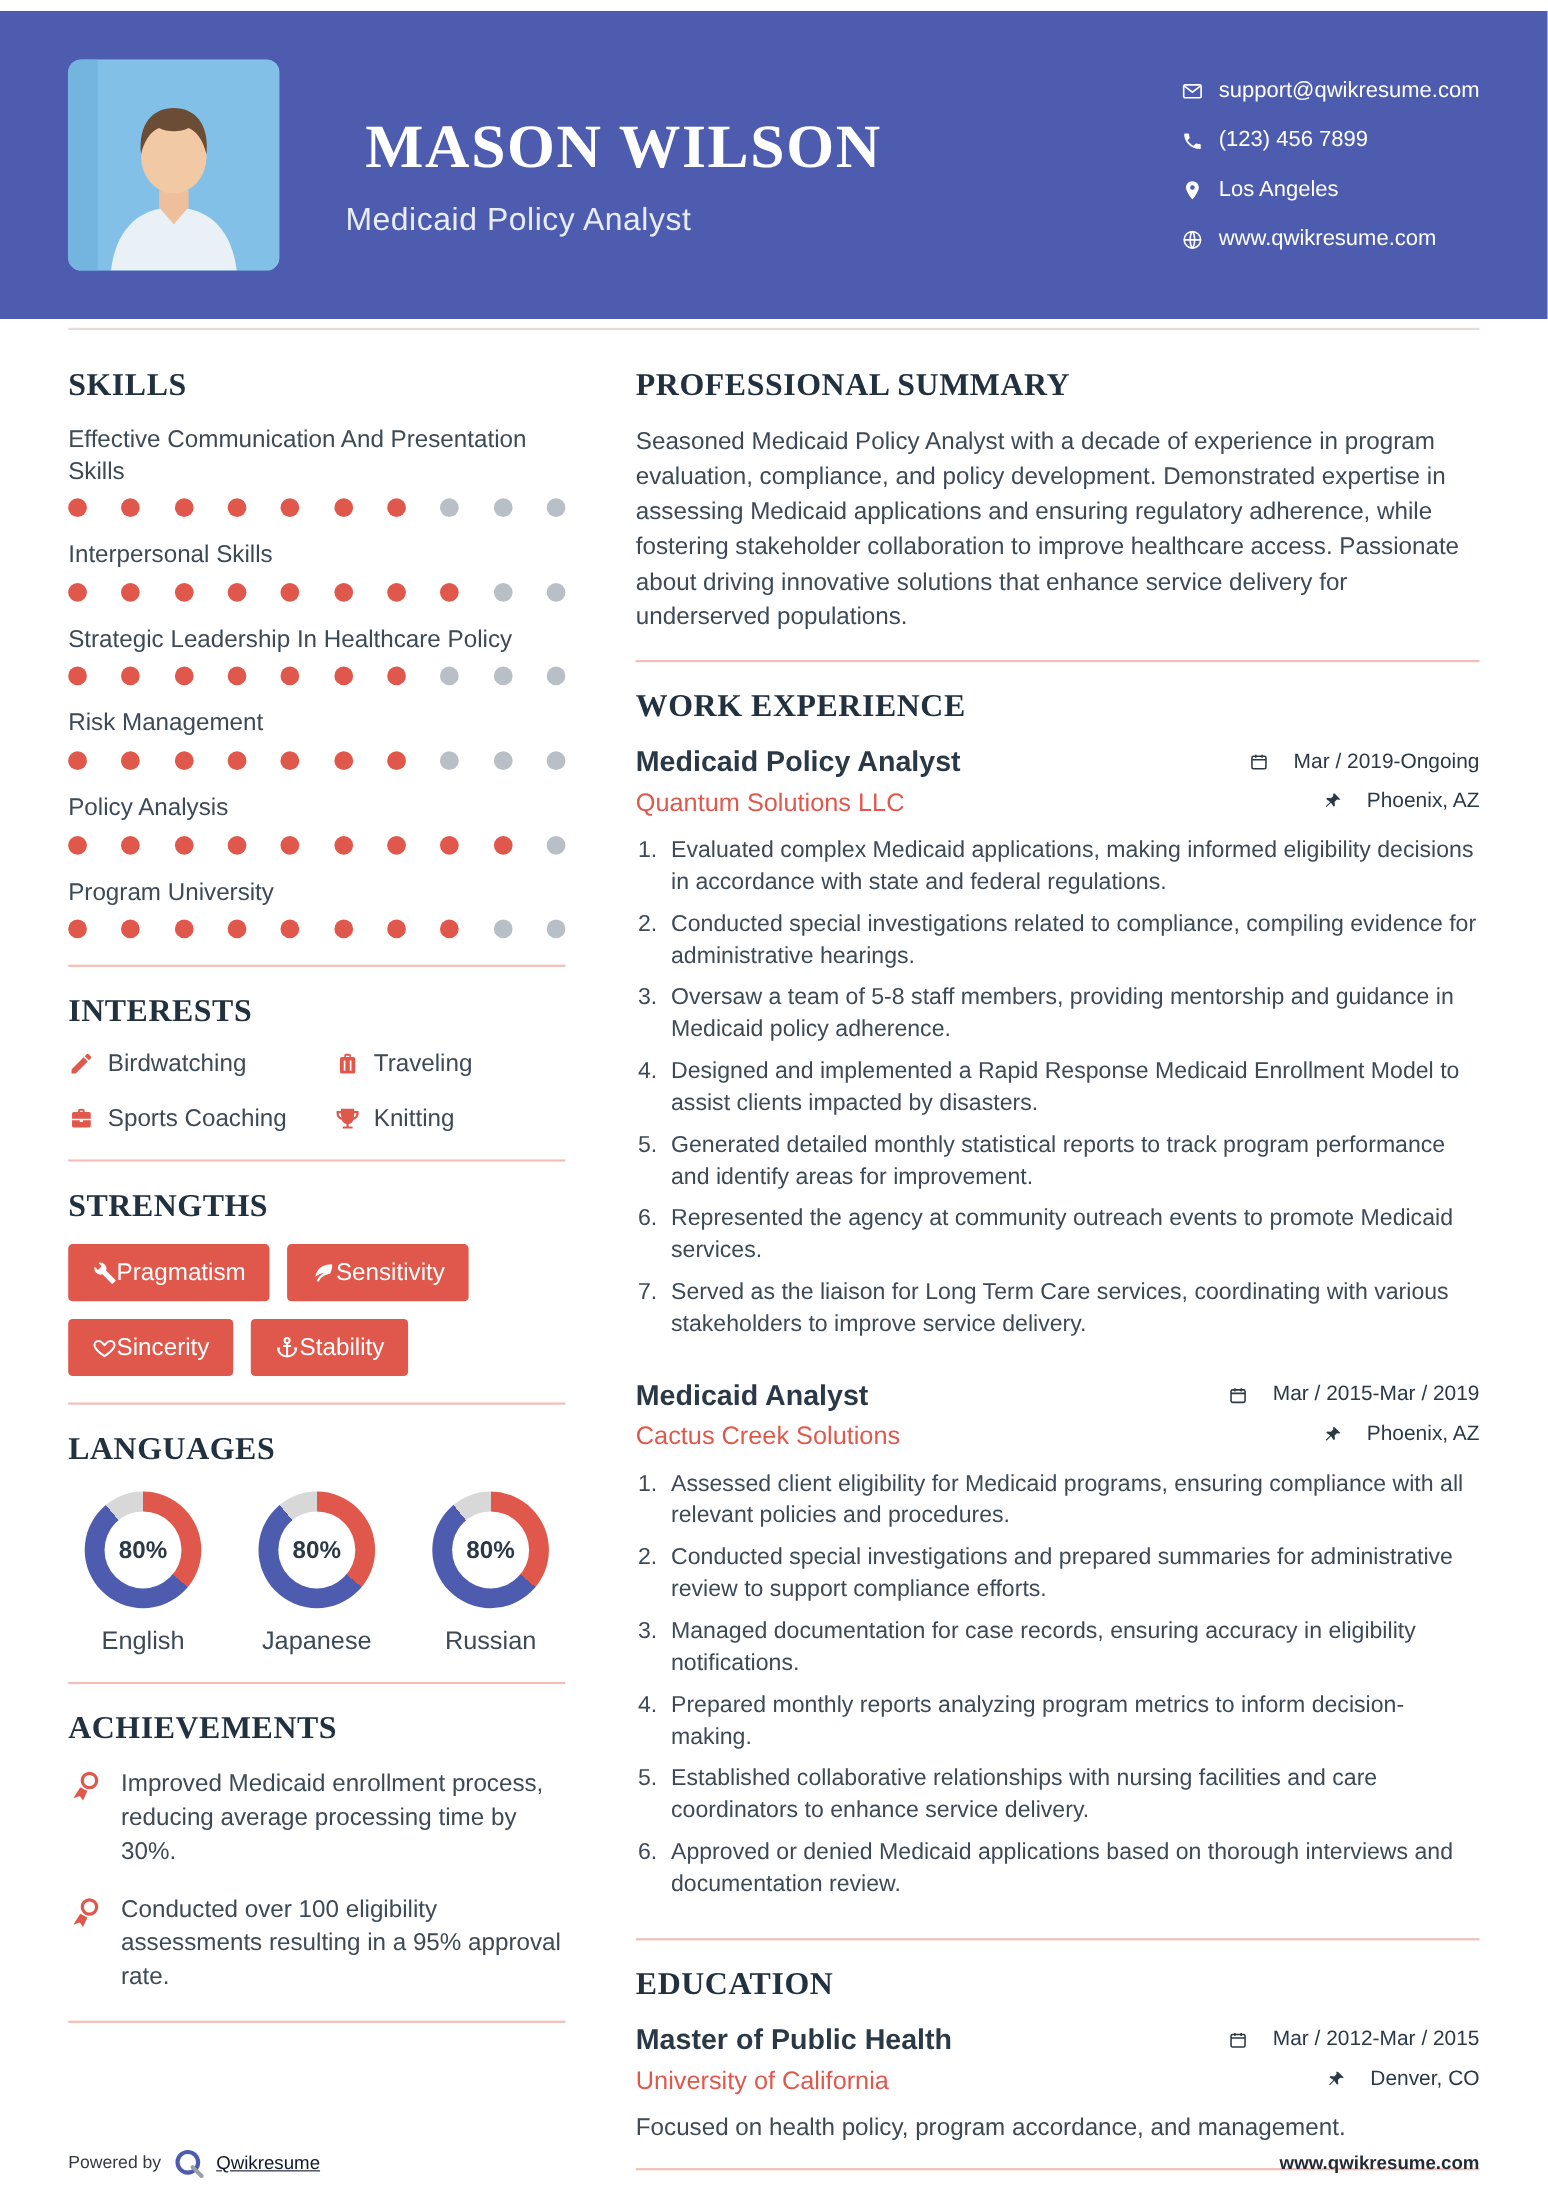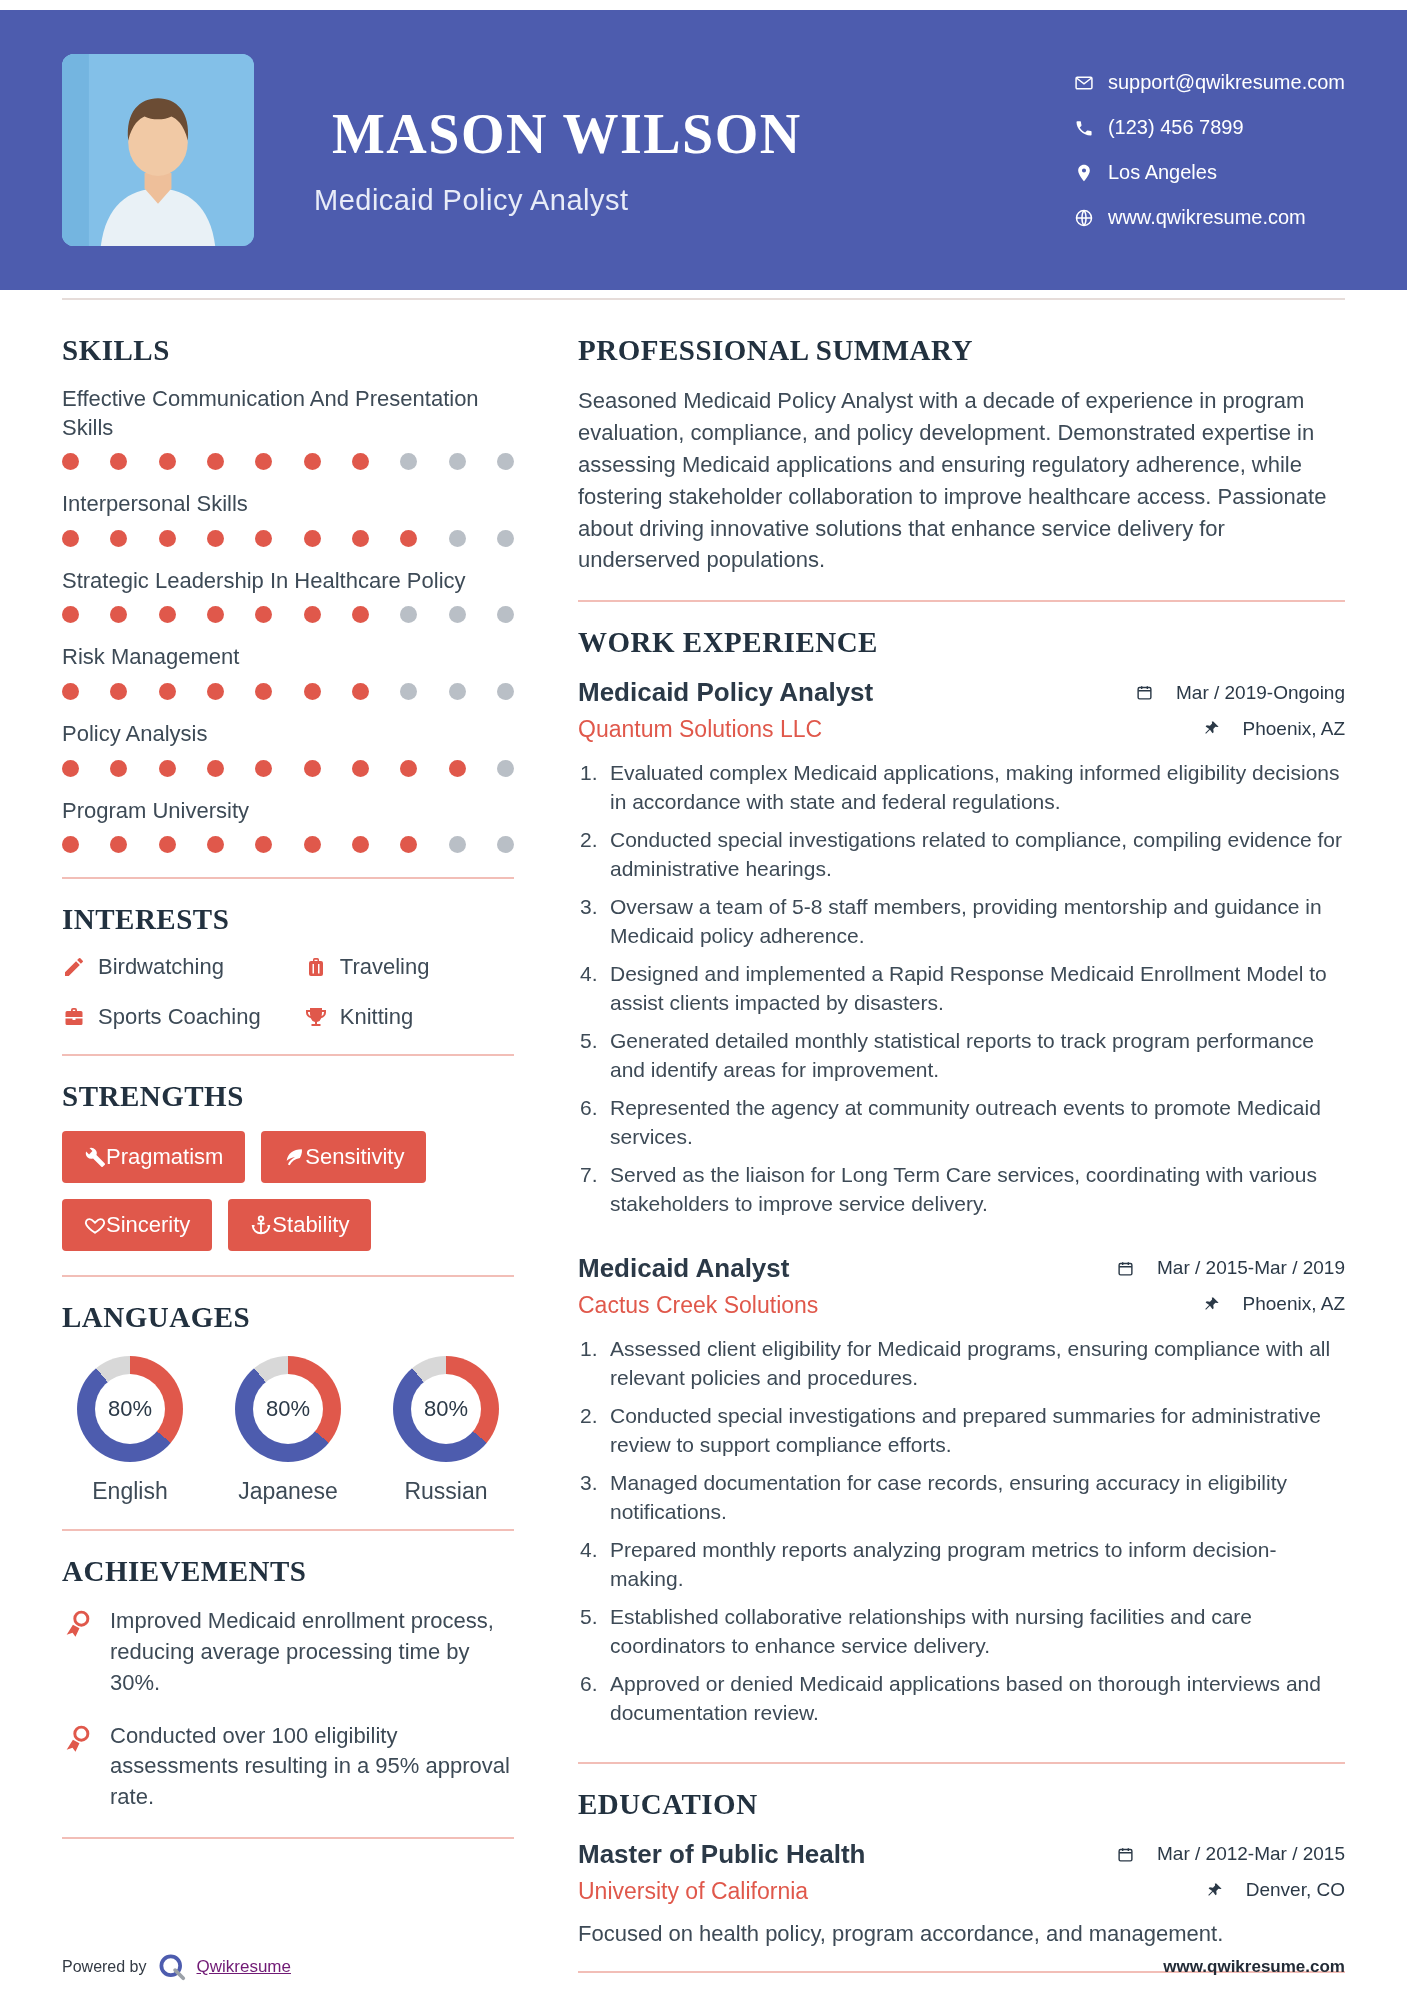--- a/index.html
+++ b/index.html
@@ -81,21 +81,21 @@
 
   
   .lang-row{display:flex;justify-content:space-between;padding:4px 2px 0;}
   .lang{display:flex;flex-direction:column;align-items:center;width:132px;}
   .donut{
     width:106px;height:106px;border-radius:50%;
     display:flex;align-items:center;justify-content:center;position:relative;
     background:#d8d8d8;
   }
   .donut::before{content:"";position:absolute;inset:18px;background:#ffffff;border-radius:50%;}
-  .donut-pct{position:relative;font-size:22px;font-weight:400;color:#2b3947;}
+  .donut-pct{position:relative;font-size:22px;font-weight:700;color:#2b3947;}
   .lang-label{margin-top:16px;font-size:23px;color:var(--body-text);}
 
   
   .ach{display:flex;gap:16px;margin-bottom:22px;}
   .aicon{width:32px;height:32px;color:var(--accent);flex:0 0 auto;margin-top:2px;}
   .aicon svg{display:block;width:100%;height:100%;}
   .ach-text{font-size:22px;line-height:1.4;}
 
   
   .summary-text{font-size:22px;line-height:1.45;margin:0;}
@@ -116,21 +116,21 @@
   .edu-note{font-size:22px;margin-top:16px;}
 
   
   .footer{
     position:absolute;left:62px;right:62px;bottom:18px;
     display:flex;justify-content:space-between;align-items:center;
   }
   .powered{display:flex;align-items:center;gap:10px;font-size:16px;color:#333a44;}
   .qlogo{width:30px;height:30px;}
   .qlogo svg{display:block;width:100%;height:100%;}
-  .brand-link{font-size:17px;color:#701a75;text-decoration:underline;}
+  .brand-link{font-size:17px;color:#0f172a;text-decoration:underline;}
   .site{font-size:17px;font-weight:700;color:#222b36;}
 </style>
 </head>
 <body>
 
 <div class="page">
 
   <header class="band">
     <div class="avatar">
       <svg viewBox="0 0 100 100">

